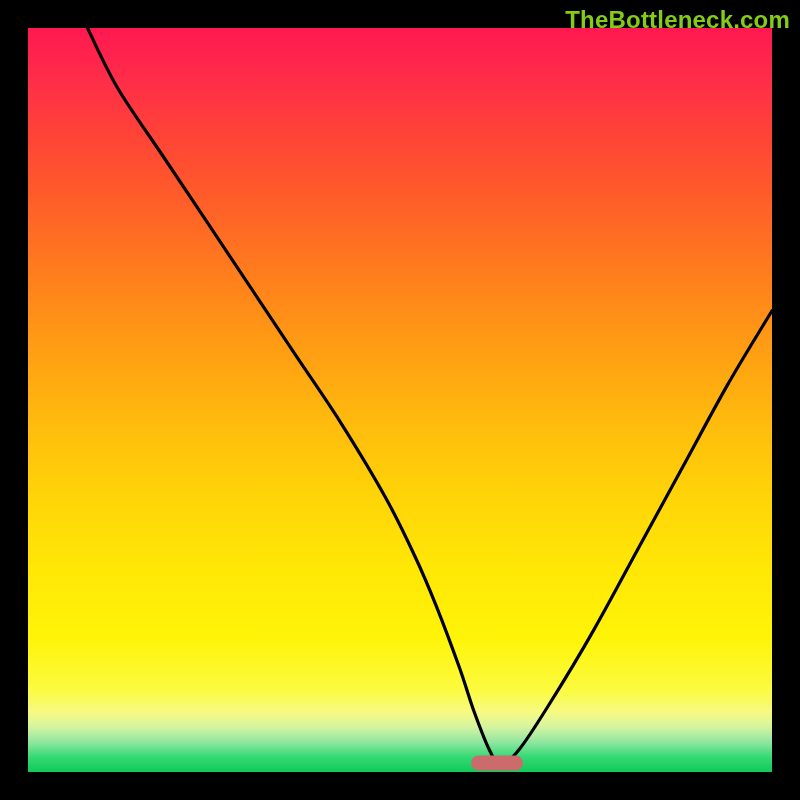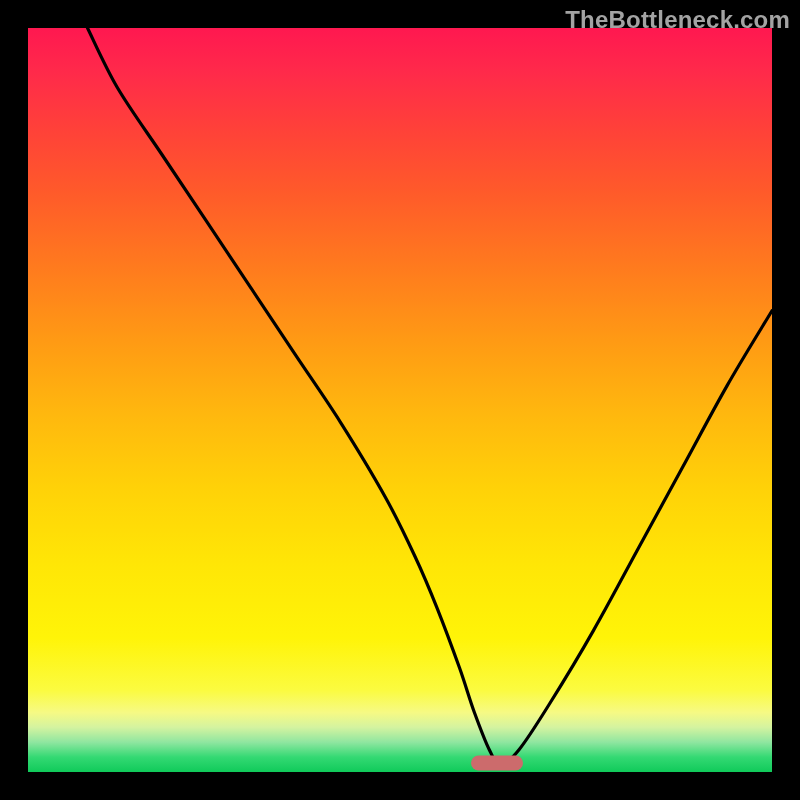--- a/index.html
+++ b/index.html
@@ -45,21 +45,21 @@
       #10ca5a 100%
     );
   }
   .watermark {
     position: absolute;
     top: 6px;
     right: 10px;
     font-family: Arial, Helvetica, sans-serif;
     font-size: 24px;
     font-weight: 600;
-    color: #a3a3a3;
+    color: #84cc16;
     letter-spacing: 0.2px;
     user-select: none;
   }
   svg.curve {
     position: absolute;
     left: 0;
     top: 0;
     width: 744px;
     height: 744px;
   }

